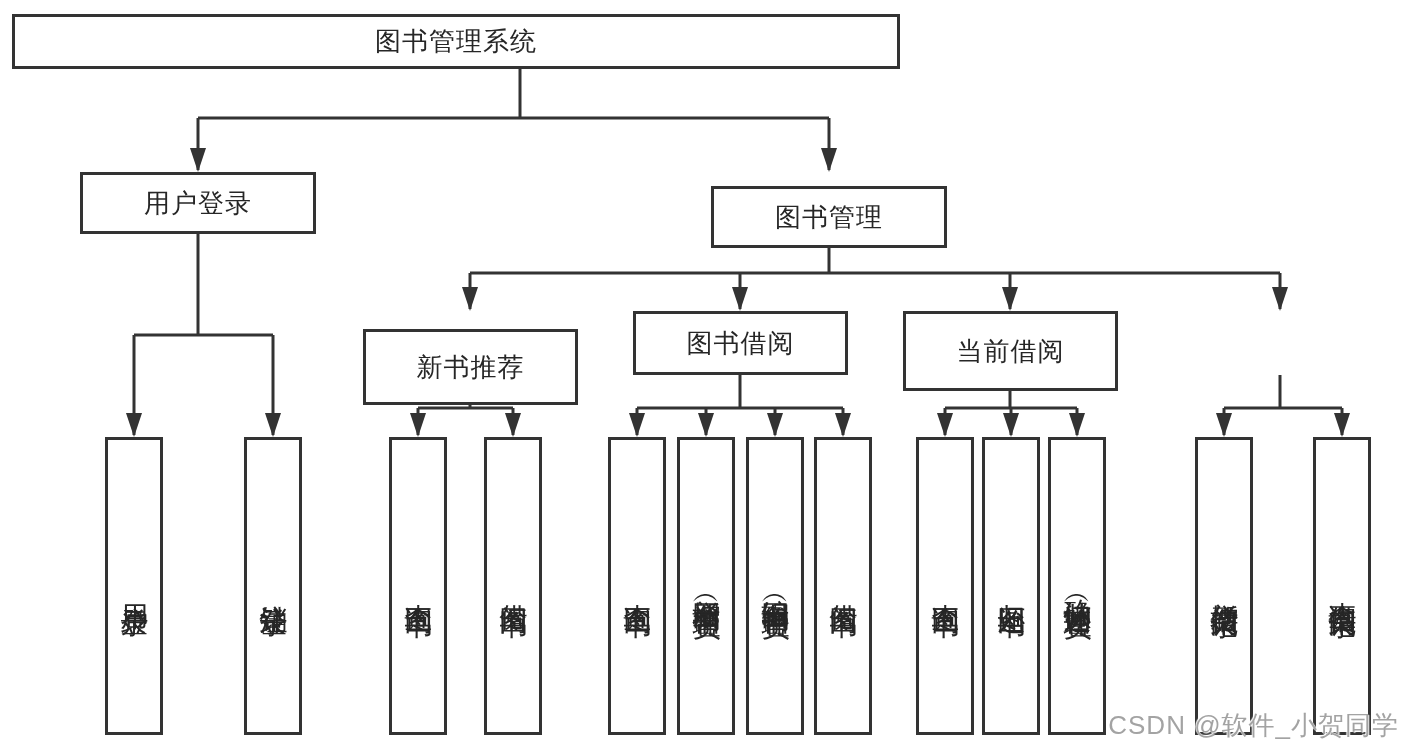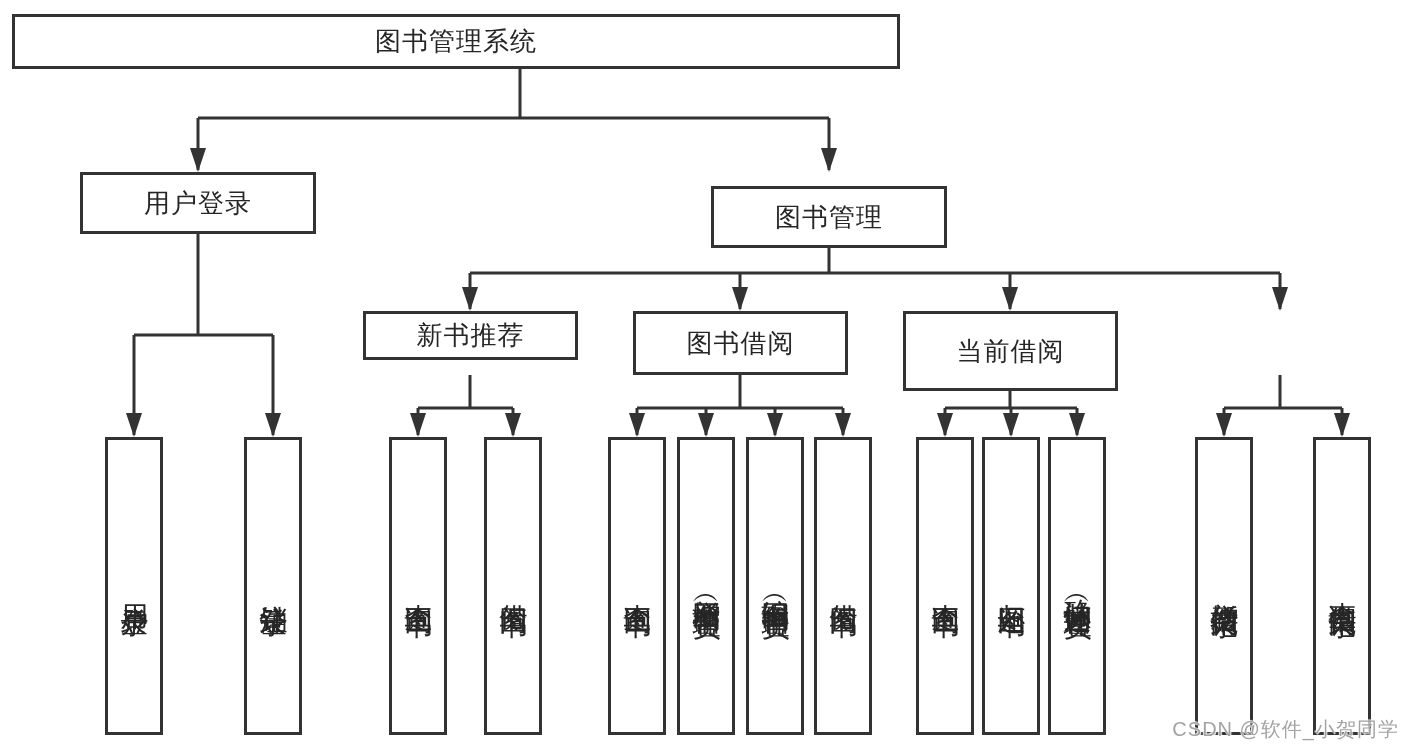--- a/index.html
+++ b/index.html
@@ -18,21 +18,21 @@
     box-sizing:border-box;display:flex;align-items:center;justify-content:center;
     color:var(--text);z-index:2;text-align:center;white-space:nowrap;
   }
   .hbox{font-size:26px;letter-spacing:1px;}
   .leaf{
     writing-mode:vertical-rl;text-orientation:mixed;
     font-size:28px;letter-spacing:2px;white-space:normal;
   }
   .watermark{
     position:absolute;right:6px;bottom:4px;z-index:5;
-    font-size:20px;color:var(--wm);letter-spacing:1px;
+    font-size:26px;color:var(--wm);letter-spacing:1px;
     text-shadow:1px 1px 1px #ffffff,-1px -1px 1px #ffffff;
   }
 </style>
 </head>
 <body>
 
 <div class="canvas">
 
   <svg class="connectors" width="1405" height="747" viewBox="0 0 1405 747">
     <defs>
@@ -80,21 +80,21 @@
     <path class="ln" d="M1224,408 H1342"></path>
     <path class="ln" d="M1224,408 V435" marker-end="url(#arw)"></path>
     <path class="ln" d="M1342,408 V435" marker-end="url(#arw)"></path>
   </svg>
 
   <div class="box hbox" style="left:12px;top:14px;width:888px;height:55px;">图书管理系统</div>
 
   <div class="box hbox" style="left:80px;top:172px;width:236px;height:62px;">用户登录</div>
   <div class="box hbox" style="left:711px;top:172px;width:236px;height:62px;margin-top:14px;">图书管理</div>
 
-  <div class="box hbox" style="left:363px;top:311px;width:215px;height:49px;text-align:center;">新书推荐</div>
+  <div class="box hbox" style="left:363px;top:329px;width:215px;height:76px;text-align:center;">新书推荐</div>
   <div class="box hbox" style="left:633px;top:311px;width:215px;height:64px;">图书借阅</div>
   <div class="box hbox" style="left:903px;top:311px;width:215px;height:80px;">当前借阅</div>
 
   <div class="box leaf" style="left:105px;top:437px;width:58px;height:298px;">用户登录</div>
   <div class="box leaf" style="left:244px;top:437px;width:58px;height:298px;">注销登录</div>
 
   <div class="box leaf" style="left:389px;top:437px;width:58px;height:298px;">查询图书</div>
   <div class="box leaf" style="left:484px;top:437px;width:58px;height:298px;">借阅图书</div>
 
   <div class="box leaf" style="left:608px;top:437px;width:58px;height:298px;">查询图书</div>

